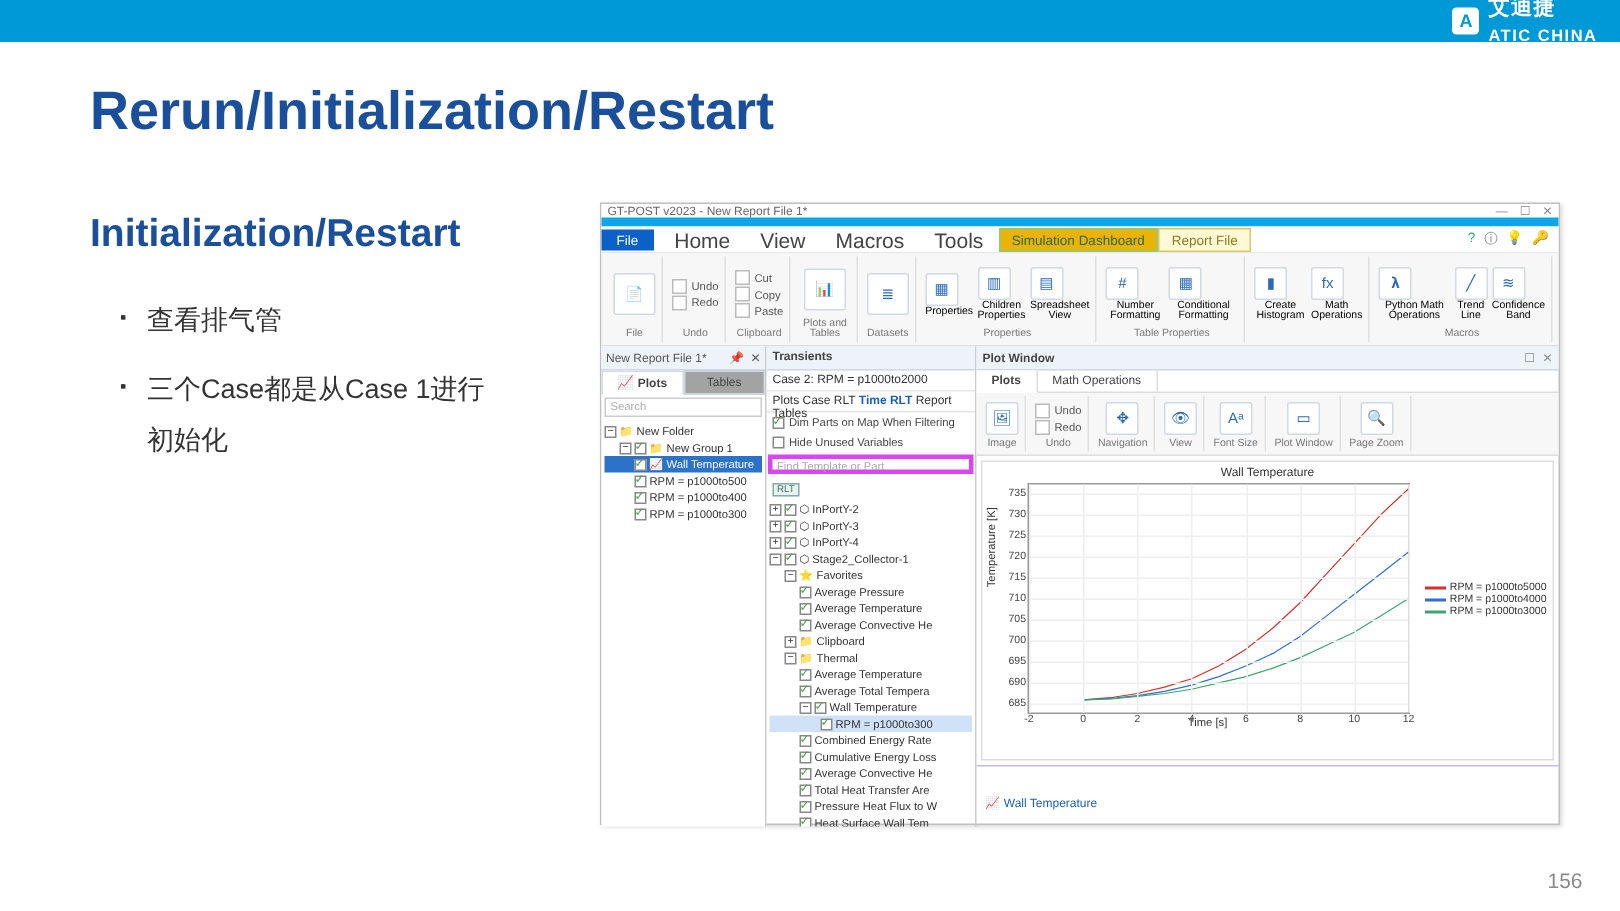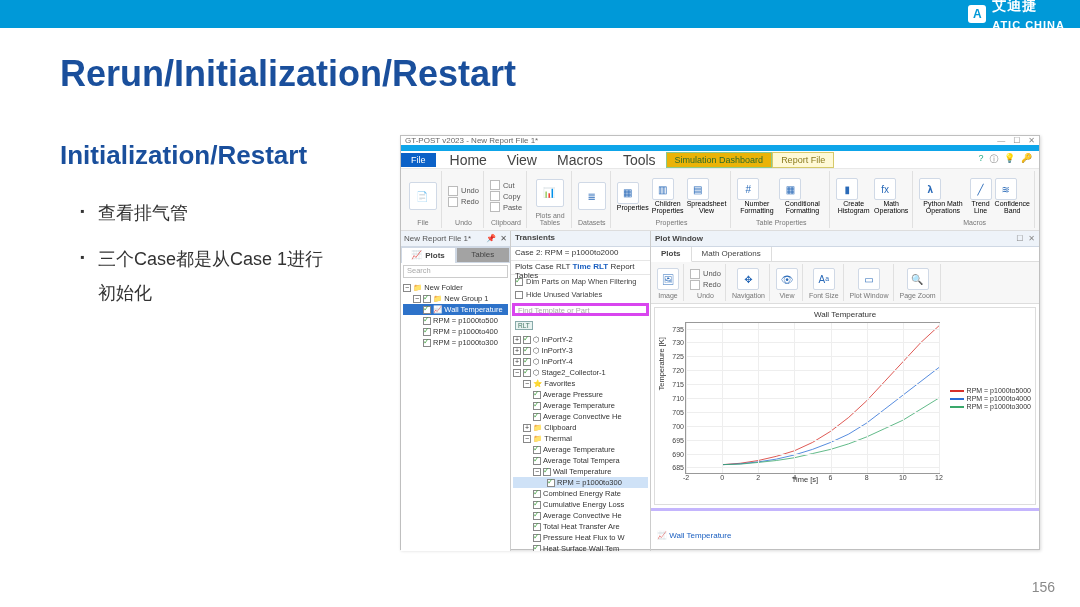--- a/index.html
+++ b/index.html
@@ -76,21 +76,21 @@
 .grid-v{position:absolute;top:0;bottom:0;border-left:1px solid #eee}
 .ytick{position:absolute;right:100%;font-size:7px;color:#444;padding-right:2px;transform:translateY(-50%)}
 .xtick{position:absolute;top:100%;font-size:7px;color:#444;transform:translateX(-50%);padding-top:1px}
 .ylabel{position:absolute;left:6px;top:50%;transform:rotate(-90deg) translateX(20px);transform-origin:left;font-size:7.5px;color:#333}
 .xlabel{position:absolute;bottom:20px;width:100%;text-align:center;font-size:7.5px;color:#333;padding-right:80px}
 .legend{position:absolute;right:4px;top:40%;font-size:7px;color:#333}
 .legend div{display:flex;align-items:center;gap:3px;margin:1px 0}
 .lline{width:14px;height:2px}
 svg.curves{position:absolute;inset:0;width:100%;height:100%}
 
-.bottom-tab{height:20px;border-top:3px solid #c4b5fd;font-size:8px;padding:20px 6px;color:#1a5fc0}
+.bottom-tab{height:20px;border-top:1px solid #c4b5fd;font-size:8px;padding:20px 6px;color:#1a5fc0}
 .logo-shape{width:18px;height:18px;background:#fff;border-radius:3px;margin-right:6px;display:inline-flex;align-items:center;justify-content:center;color:#0099d8;font-weight:bold;font-size:12px}
 </style>
 </head>
 <body>
 
 <div class="topbar">
   <span class="logo-shape">A</span>
   <span>
     <span class="logo-text">艾迪捷</span><br>
     <span class="logo-text logo-cn">ATIC CHINA</span>

